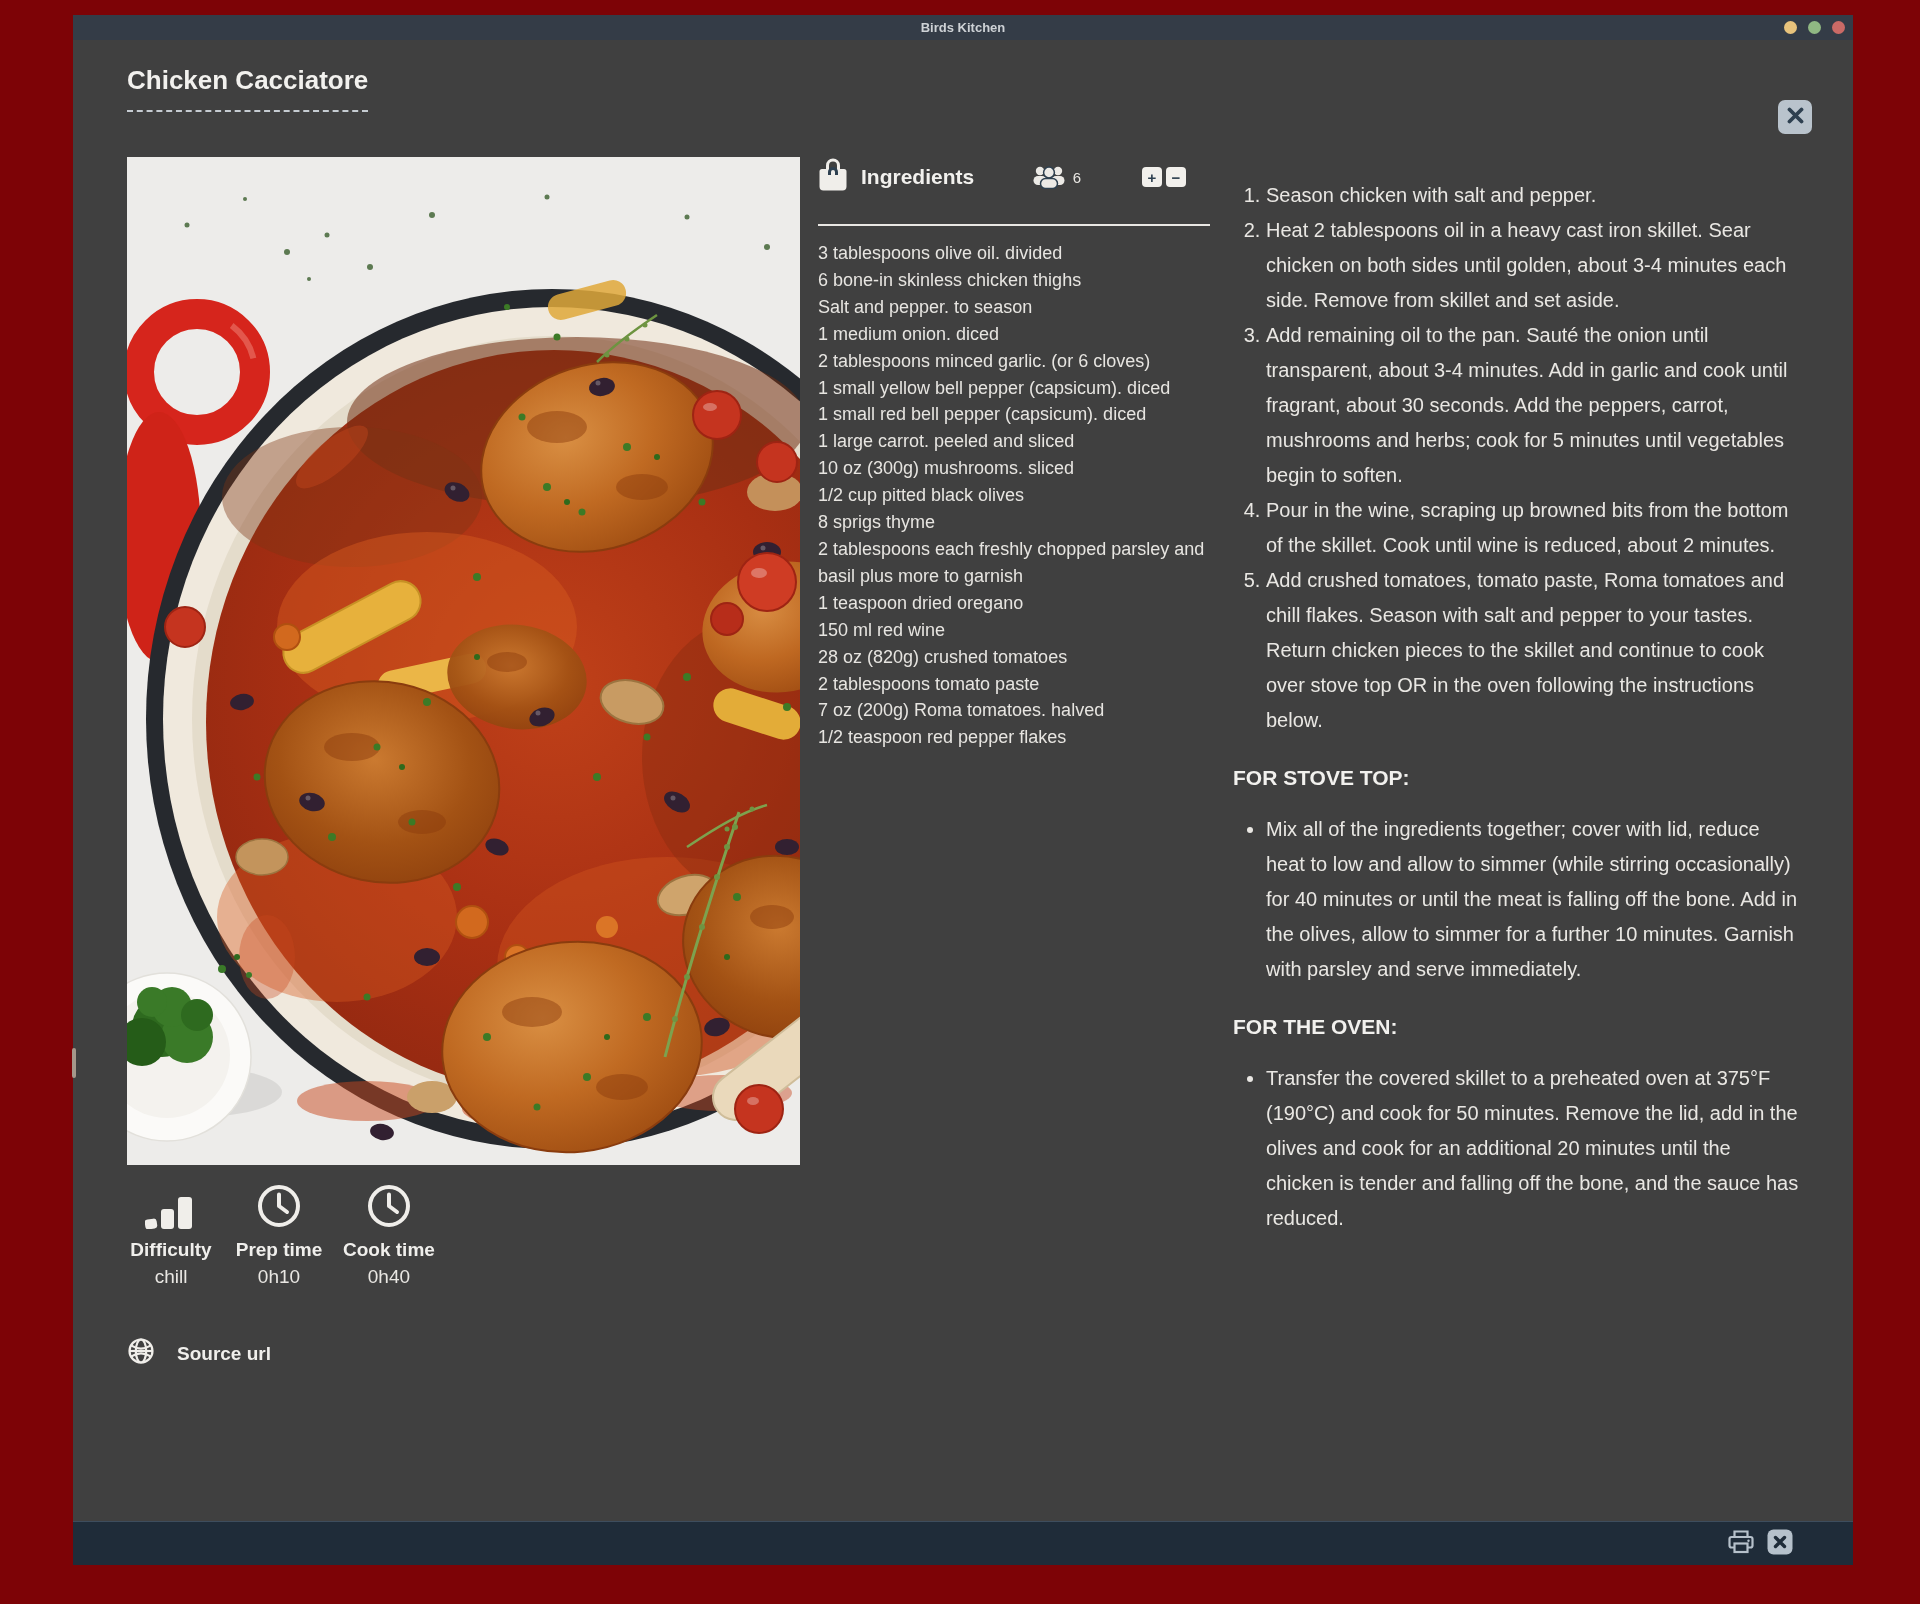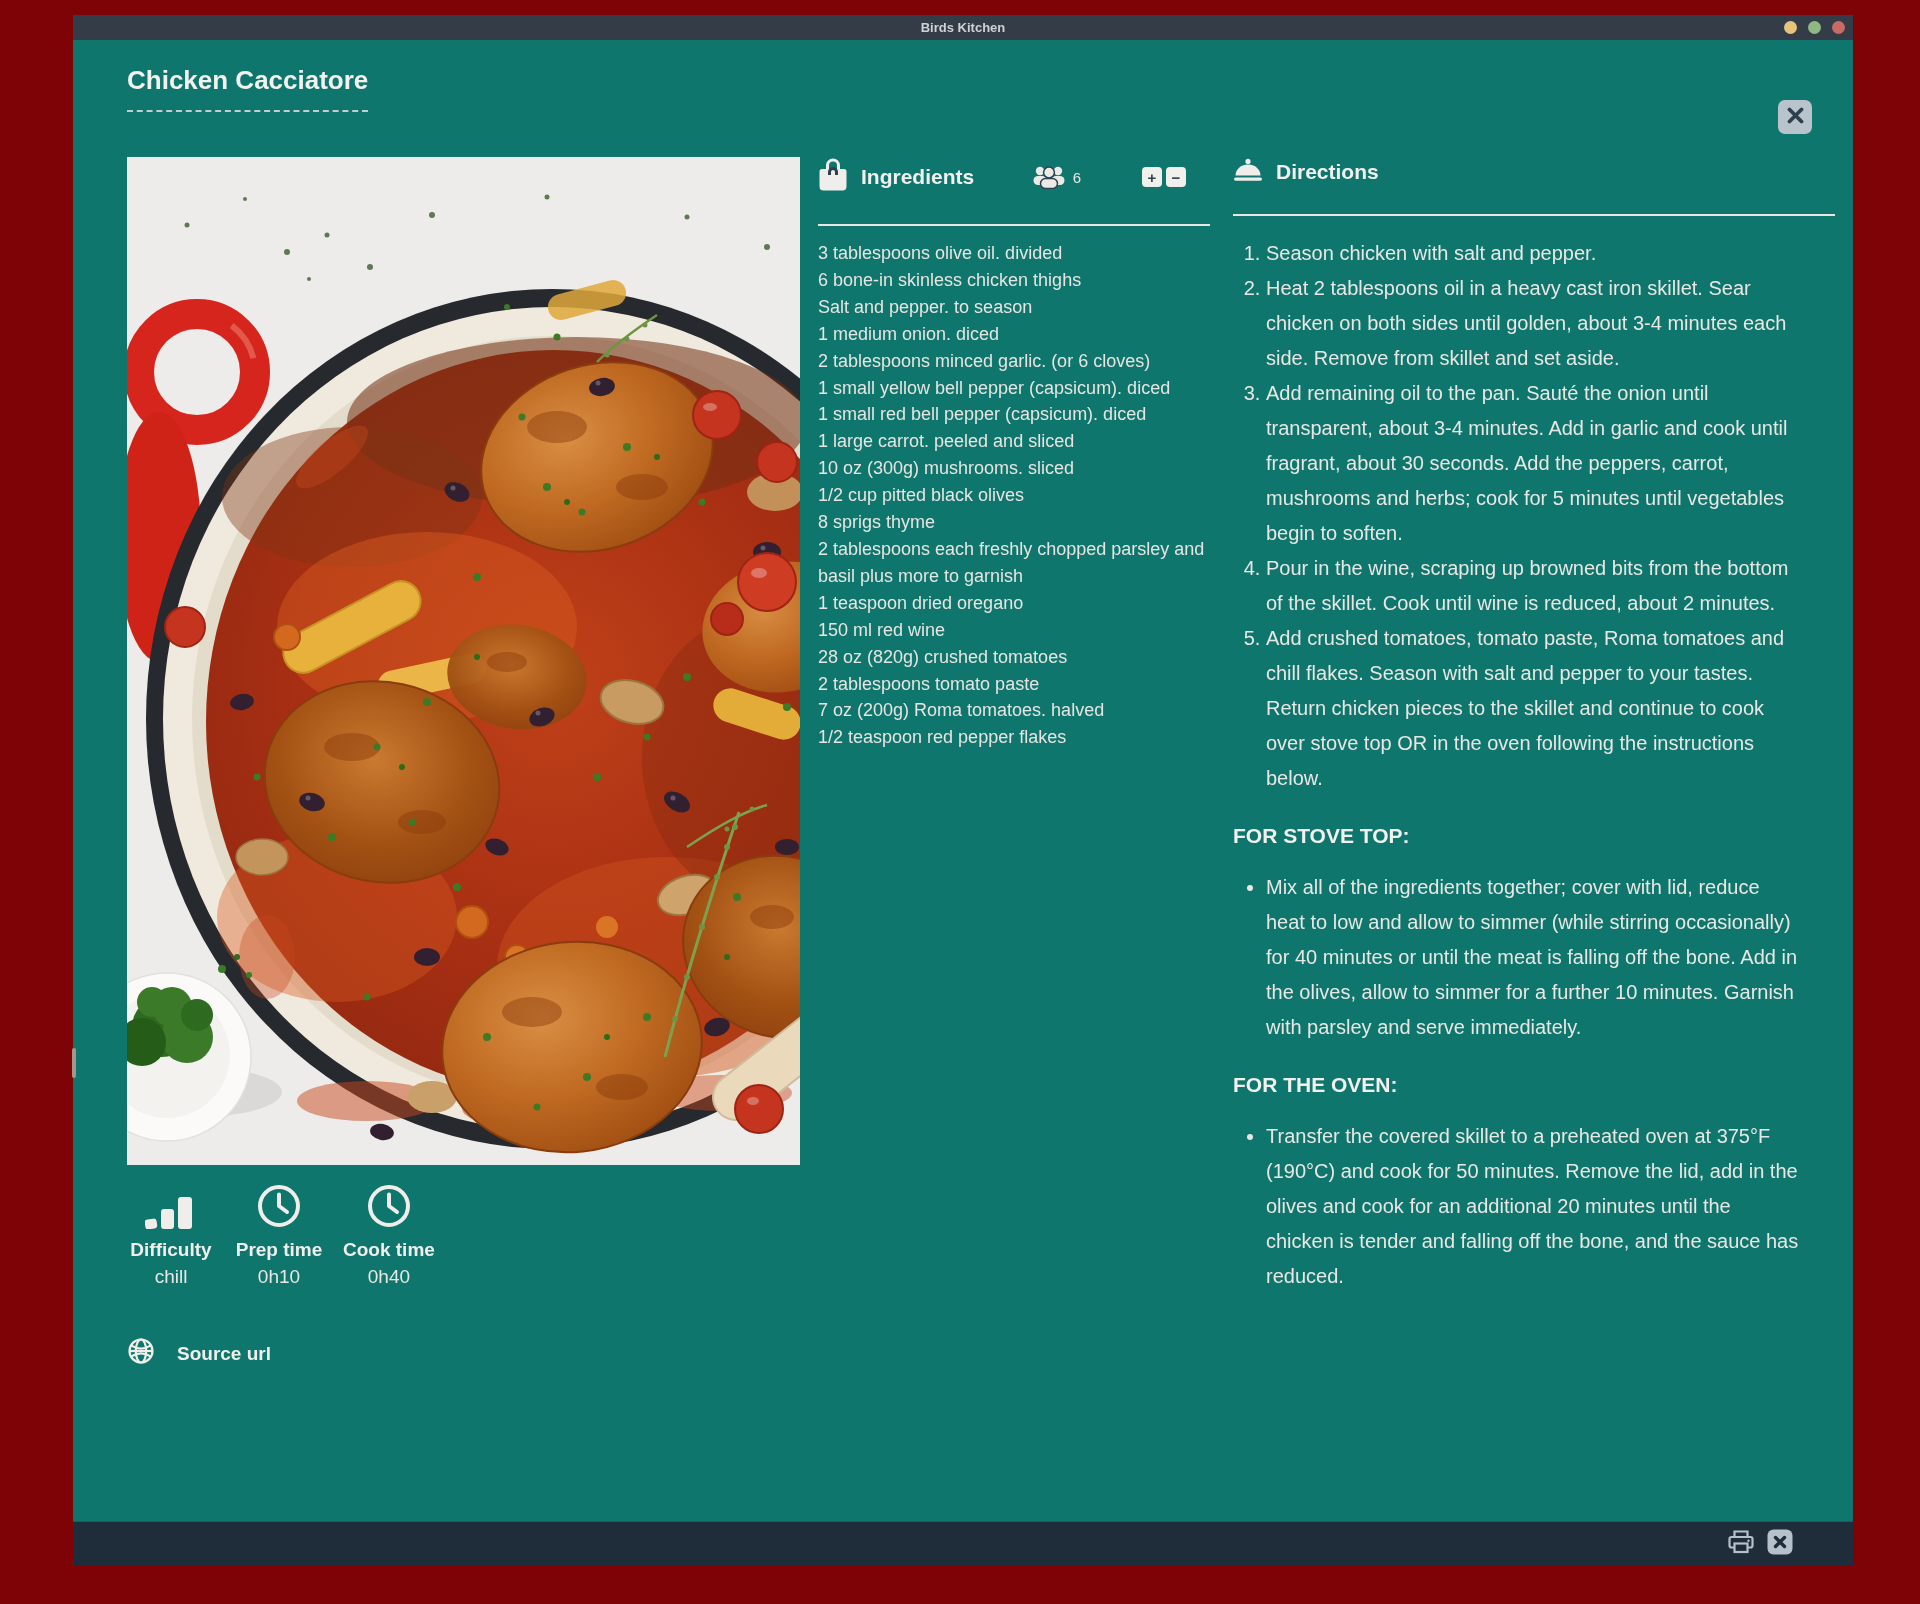--- a/index.html
+++ b/index.html
@@ -4,21 +4,21 @@
 <style>
   * { box-sizing: border-box; }
   html,body { margin:0; padding:0; }
   body {
     width:1920px; height:1604px; position:relative; overflow:hidden;
     background:#7d0306;
     font-family:"Liberation Sans", sans-serif;
   }
   .window {
     position:absolute; left:73px; top:15px; width:1780px; height:1550px;
-    background:#0f766e;
+    background:#404040;
   }
   .titlebar {
     position:absolute; top:0; left:0; right:0; height:25px; background:#343c47;
     display:flex; align-items:center; justify-content:center;
   }
   .titlebar-title { font-size:13px; font-weight:bold; color:#ced2d6; }
   .window-controls { position:absolute; right:8px; top:6px; display:flex; gap:11px; }
   .dot { width:13px; height:13px; border-radius:50%; }
   .dot-min   { background:#e8c37c; }
   .dot-max   { background:#90b883; }
@@ -355,30 +355,20 @@
       <li>1 teaspoon dried oregano</li>
       <li>150 ml red wine</li>
       <li>28 oz (820g) crushed tomatoes</li>
       <li>2 tablespoons tomato paste</li>
       <li>7 oz (200g) Roma tomatoes. halved</li>
       <li>1/2 teaspoon red pepper flakes</li>
     </ul>
   </div>
 
   <div class="directions col">
-    <div class="col-header">
-      <span>
-        <svg width="30" height="24" viewBox="0 0 30 24">
-          <circle cx="15" cy="3.4" r="2.6" fill="#f0eeea"></circle>
-          <path d="M2.5 17.5 a12.5 11 0 0 1 25 0 z" fill="#f0eeea"></path>
-          <rect x="1" y="19.5" width="28" height="3.2" rx="1.6" fill="#f0eeea"></rect>
-        </svg>
-      </span>
-      <span class="hdr-title">Directions</span>
-    </div>
     <div class="dir-body">
       <ol class="steps">
         <li>Season chicken with salt and pepper.</li>
         <li>Heat 2 tablespoons oil in a heavy cast iron skillet. Sear chicken on both sides until golden, about 3-4 minutes each side. Remove from skillet and set aside.</li>
         <li>Add remaining oil to the pan. Sauté the onion until transparent, about 3-4 minutes. Add in garlic and cook until fragrant, about 30 seconds. Add the peppers, carrot, mushrooms and herbs; cook for 5 minutes until vegetables begin to soften.</li>
         <li>Pour in the wine, scraping up browned bits from the bottom of the skillet. Cook until wine is reduced, about 2 minutes.</li>
         <li>Add crushed tomatoes, tomato paste, Roma tomatoes and chill flakes. Season with salt and pepper to your tastes. Return chicken pieces to the skillet and continue to cook over stove top OR in the oven following the instructions below.</li>
       </ol>
       <div class="dir-sub">FOR STOVE TOP:</div>
       <ul class="dir-bullets">

